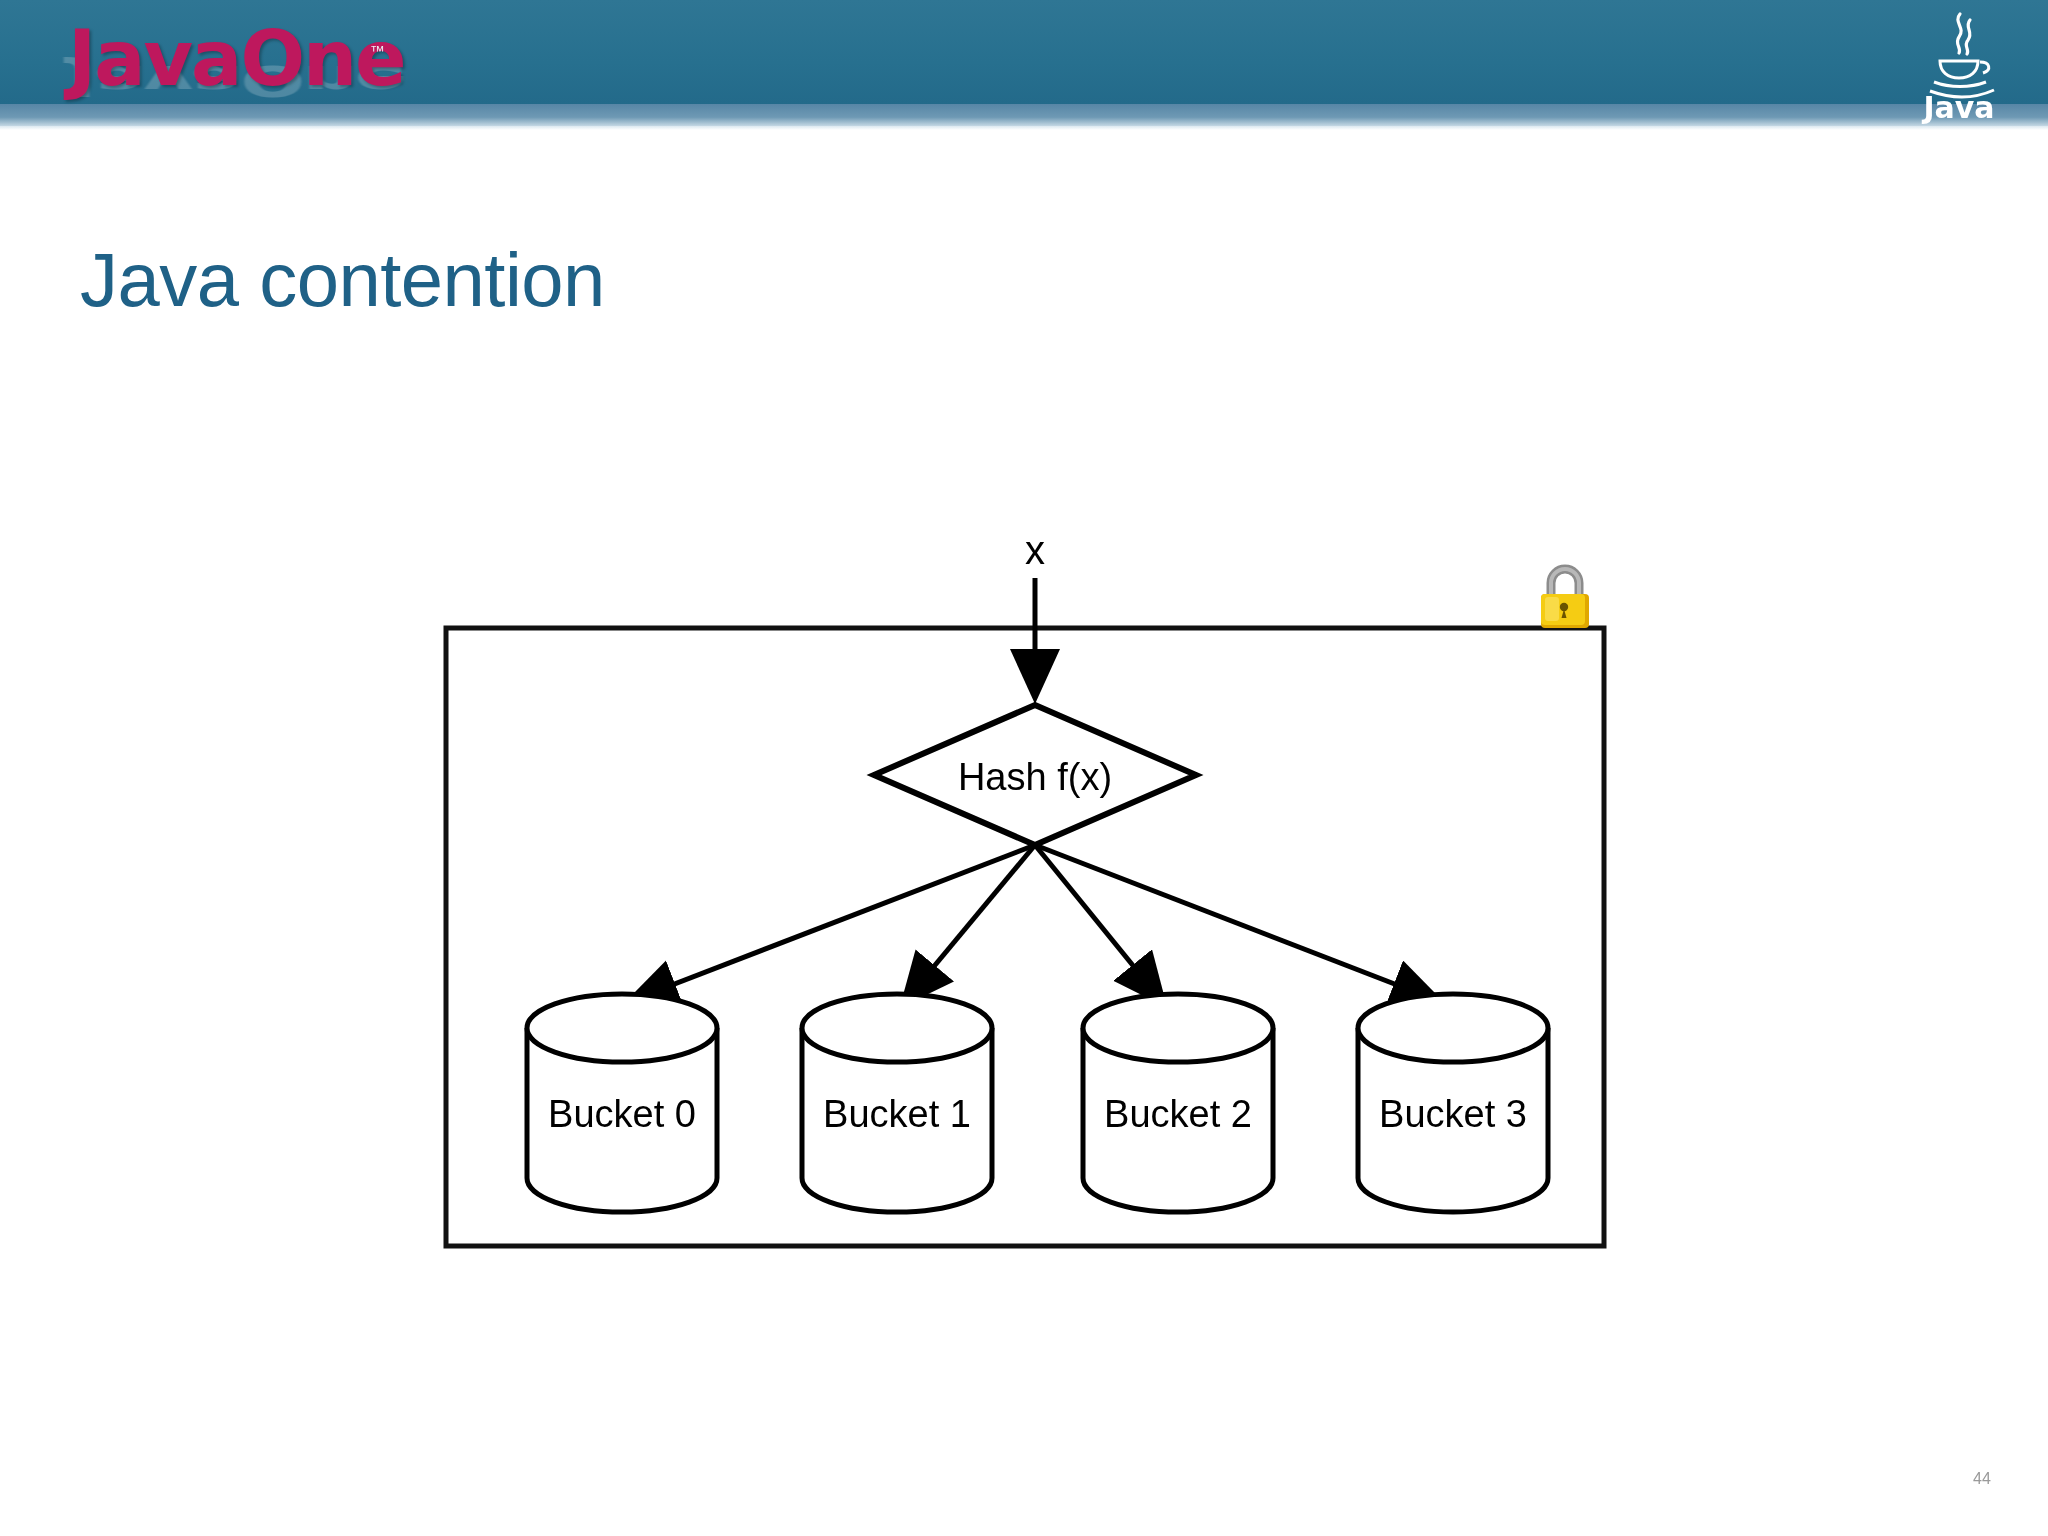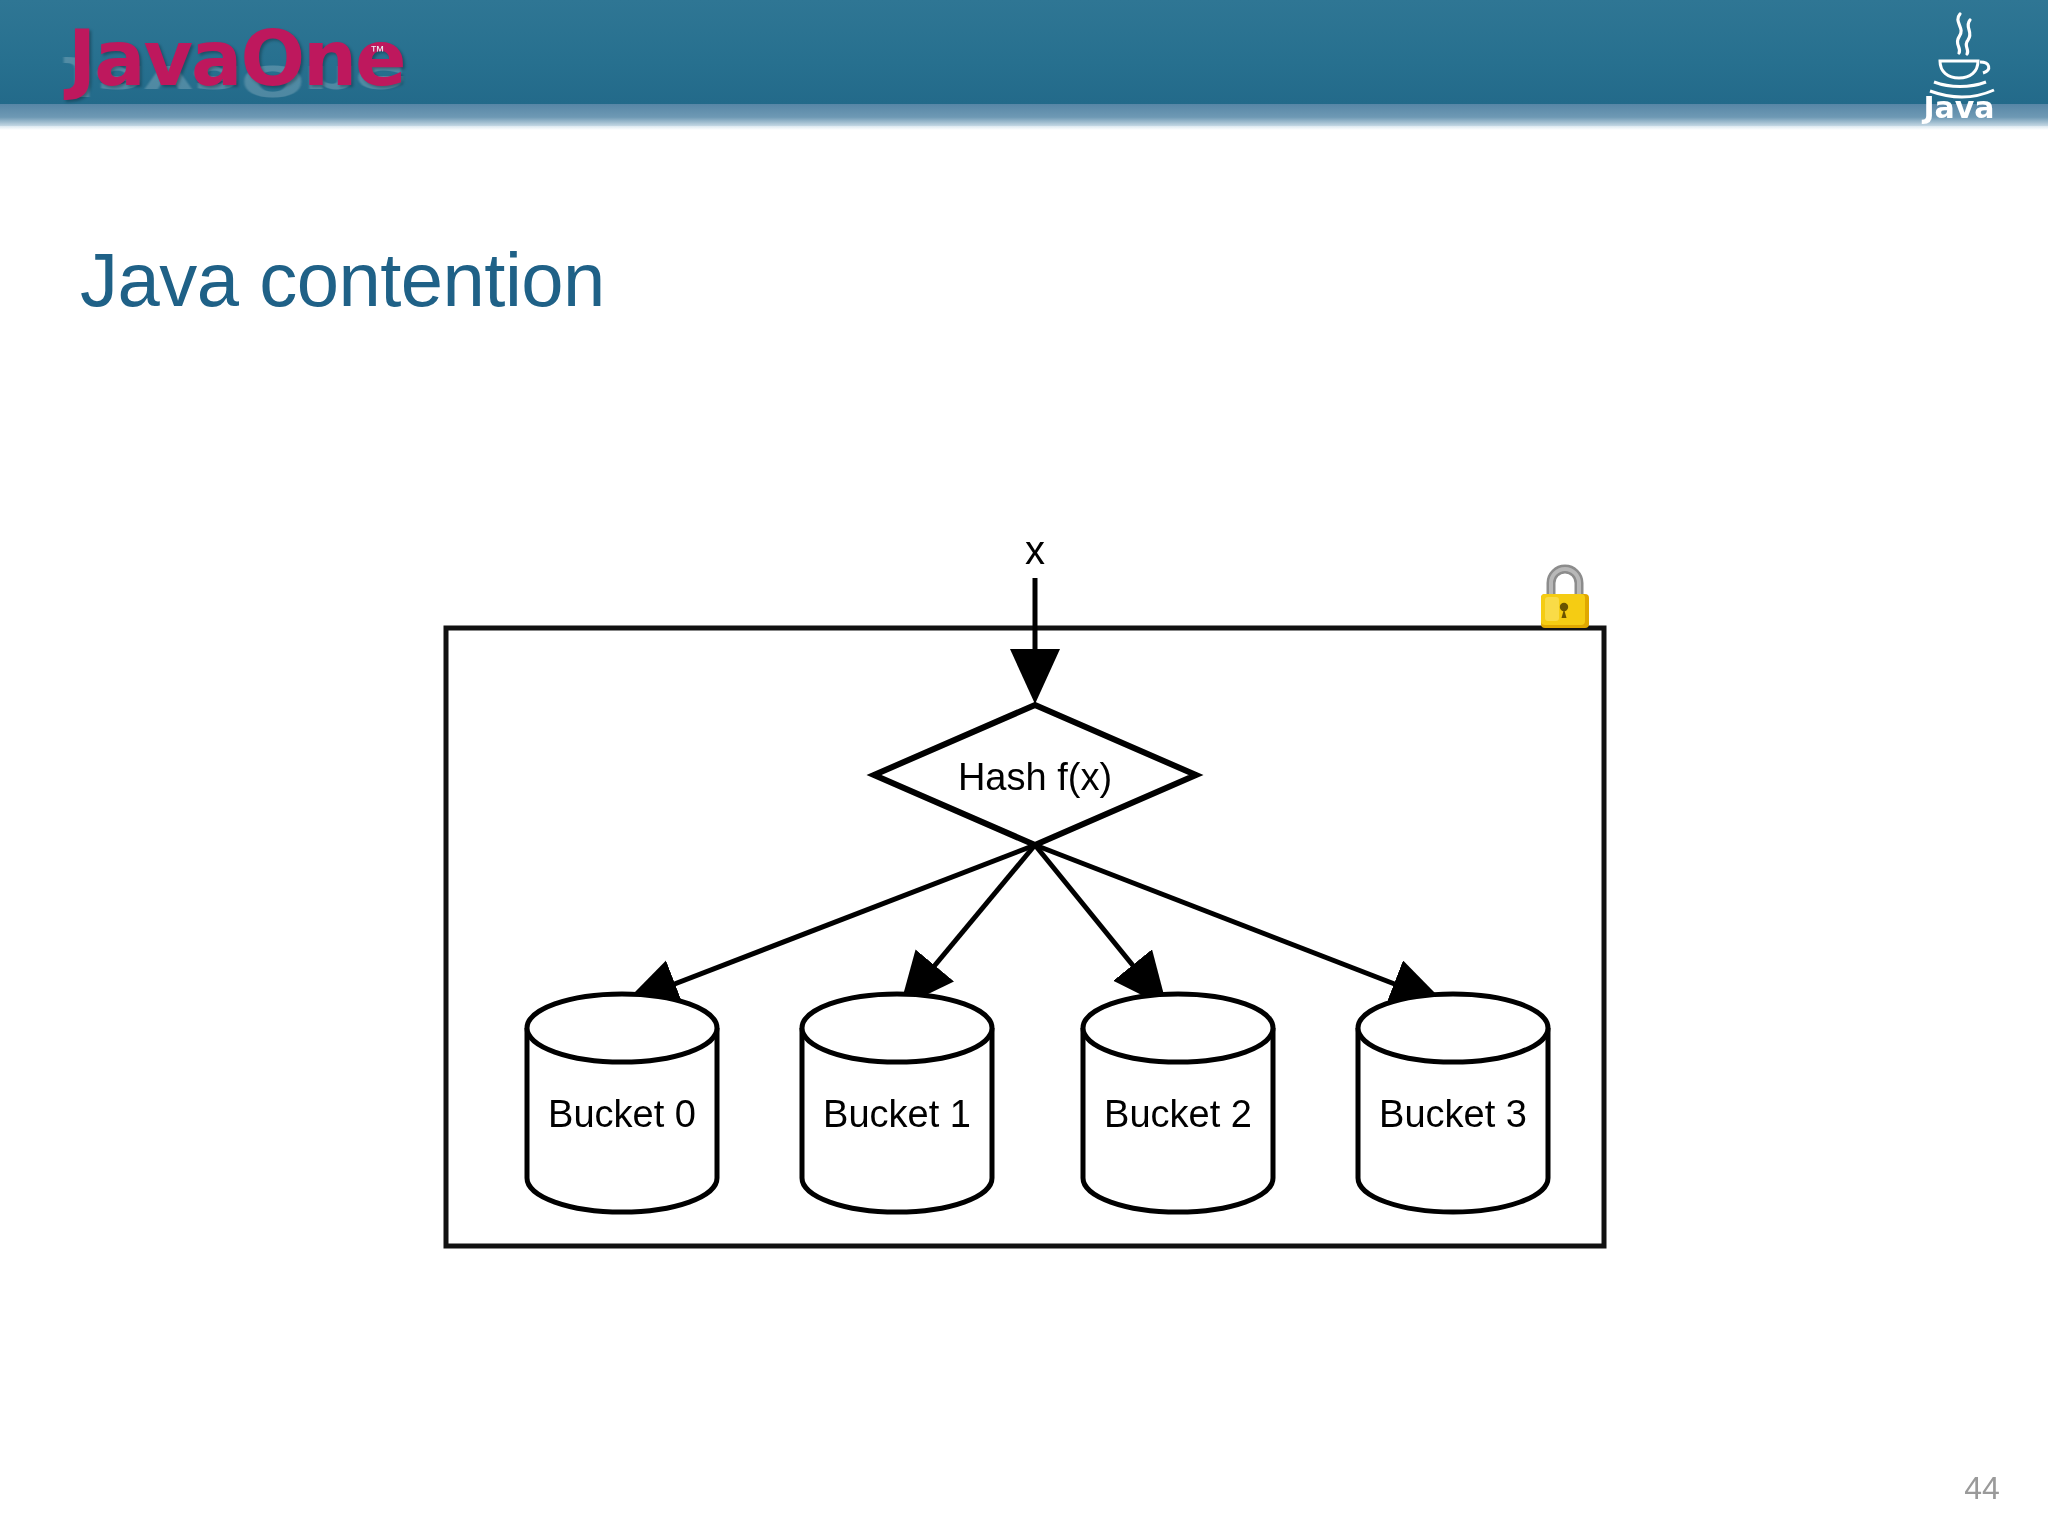--- a/index.html
+++ b/index.html
@@ -138,21 +138,21 @@
     height: 74px;
   }
   .sun-logo svg { display: block; }
 
   .page-number {
     position: absolute;
     right: 36px;
     top: 1470px;
     width: 60px;
     text-align: center;
-    font-size: 32px;
+    font-size: 16px;
     color: #9a9a9a;
     font-family: "Liberation Sans", sans-serif;
   }
 </style>
 </head>
 <body>
 
 <div id="slide">
 
   <div class="header-band"></div>

